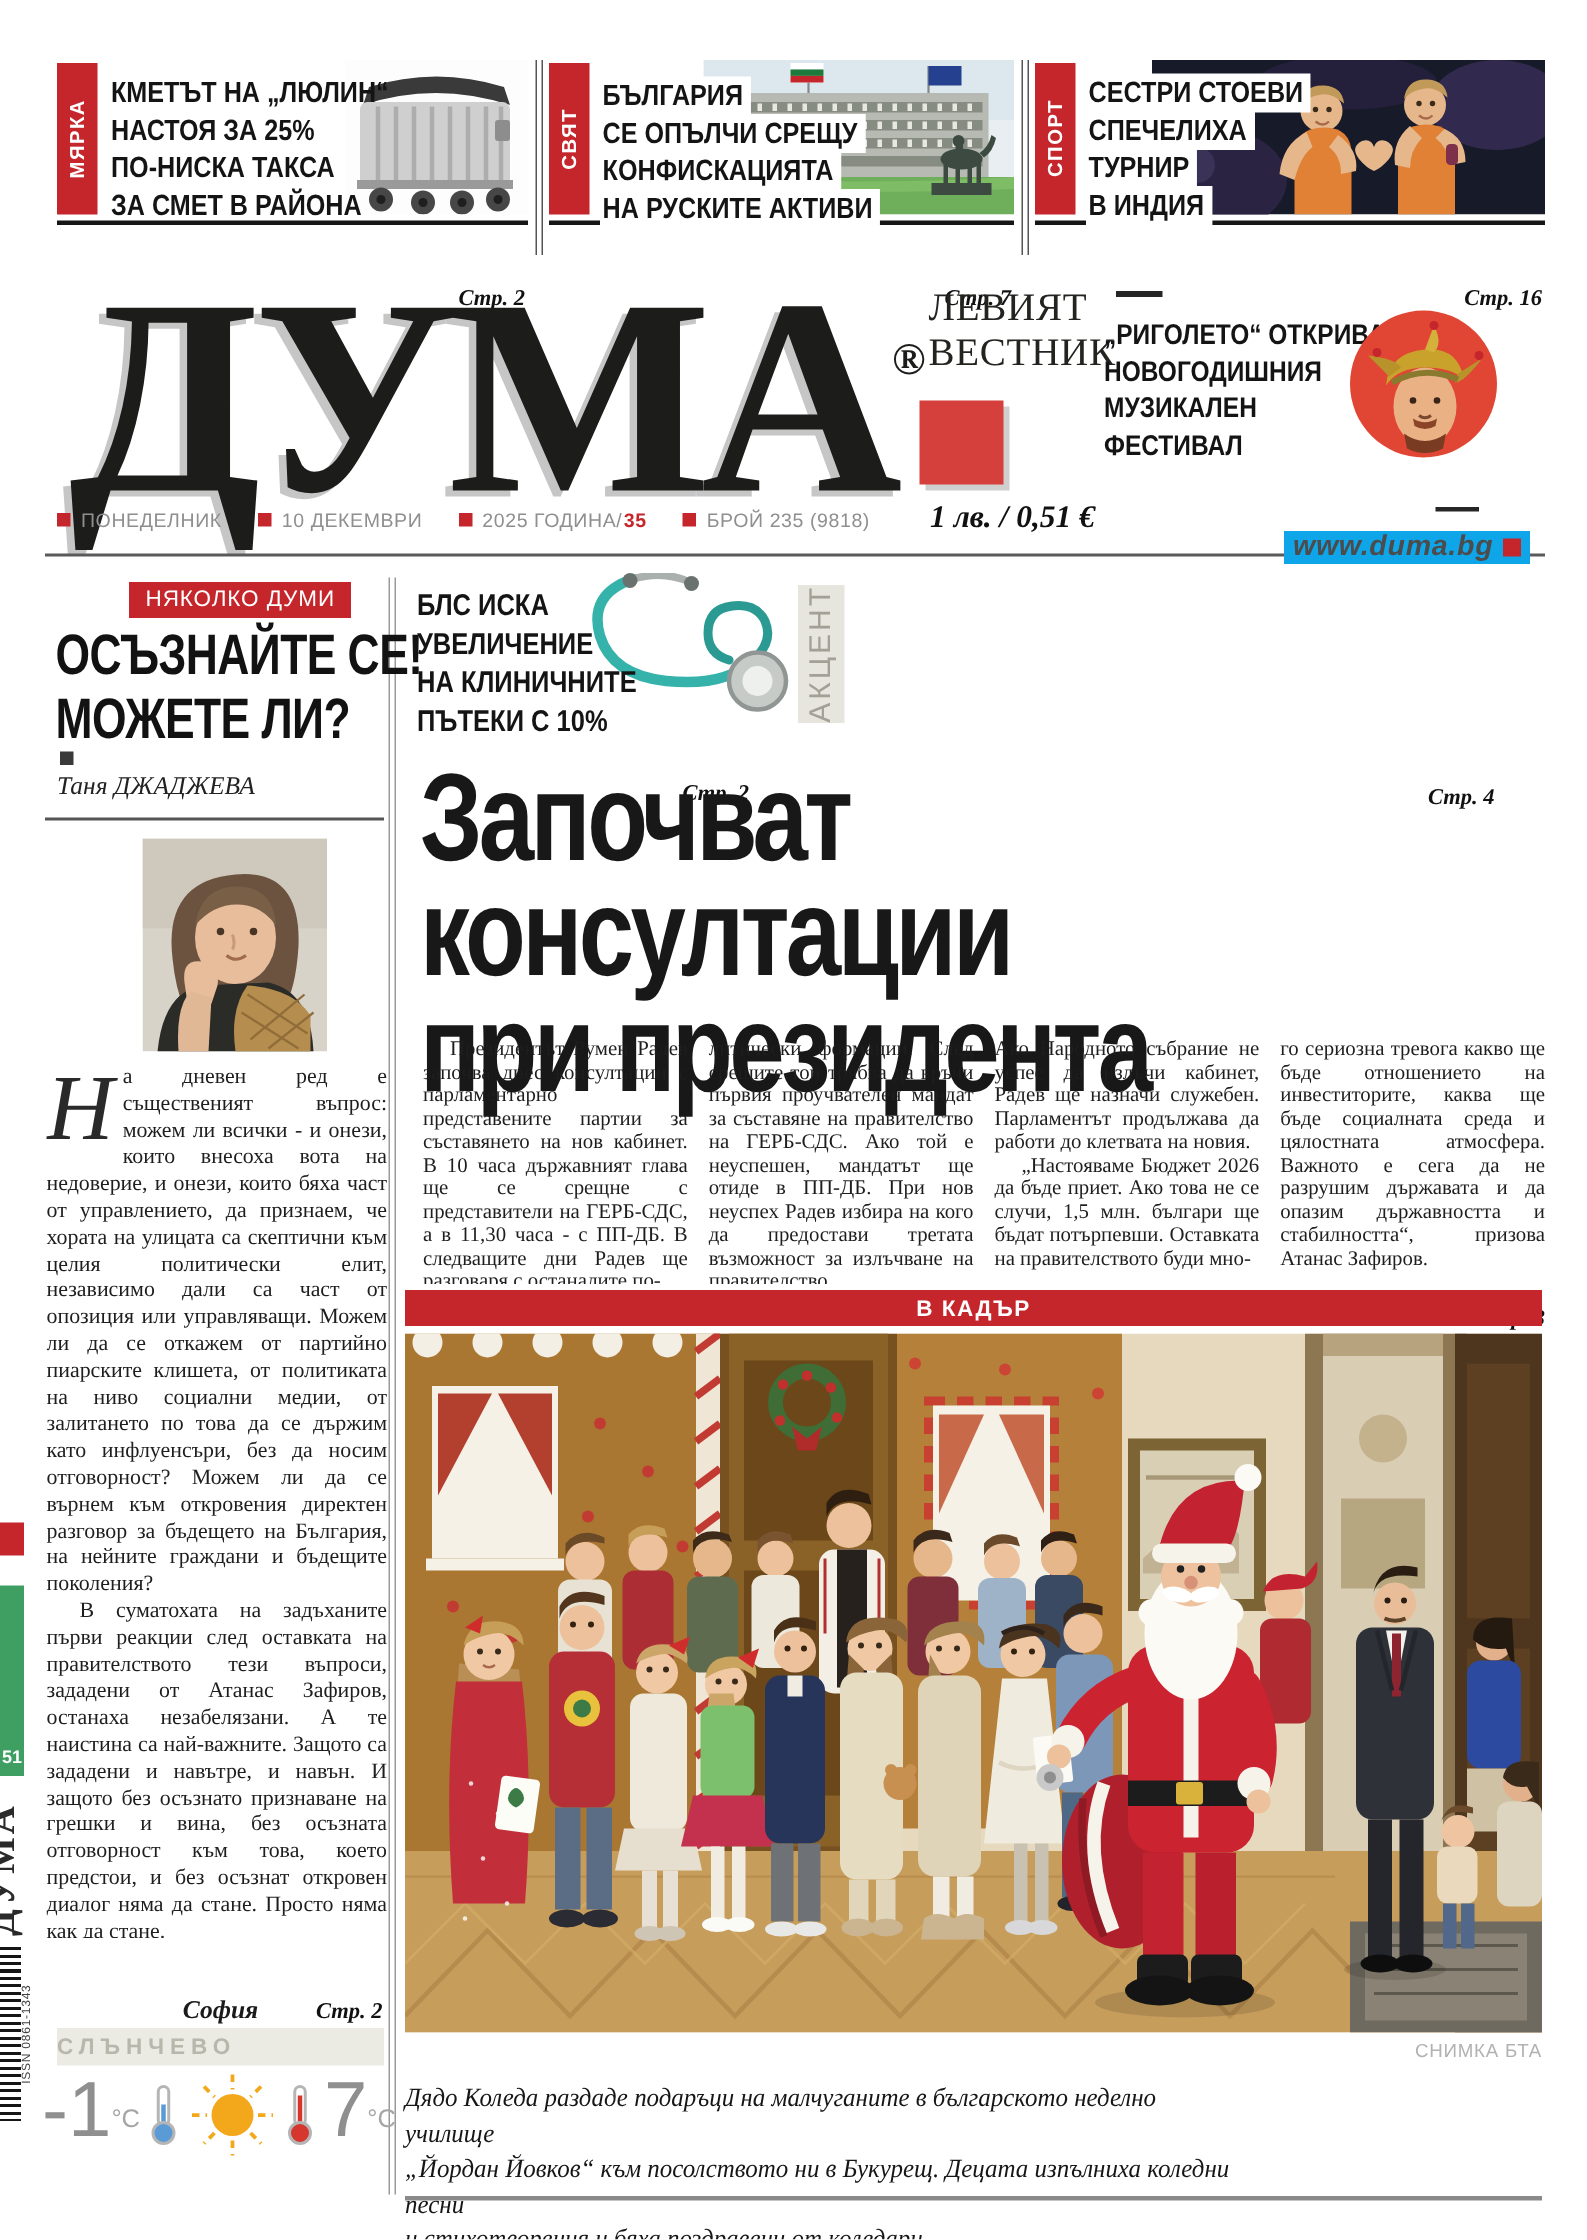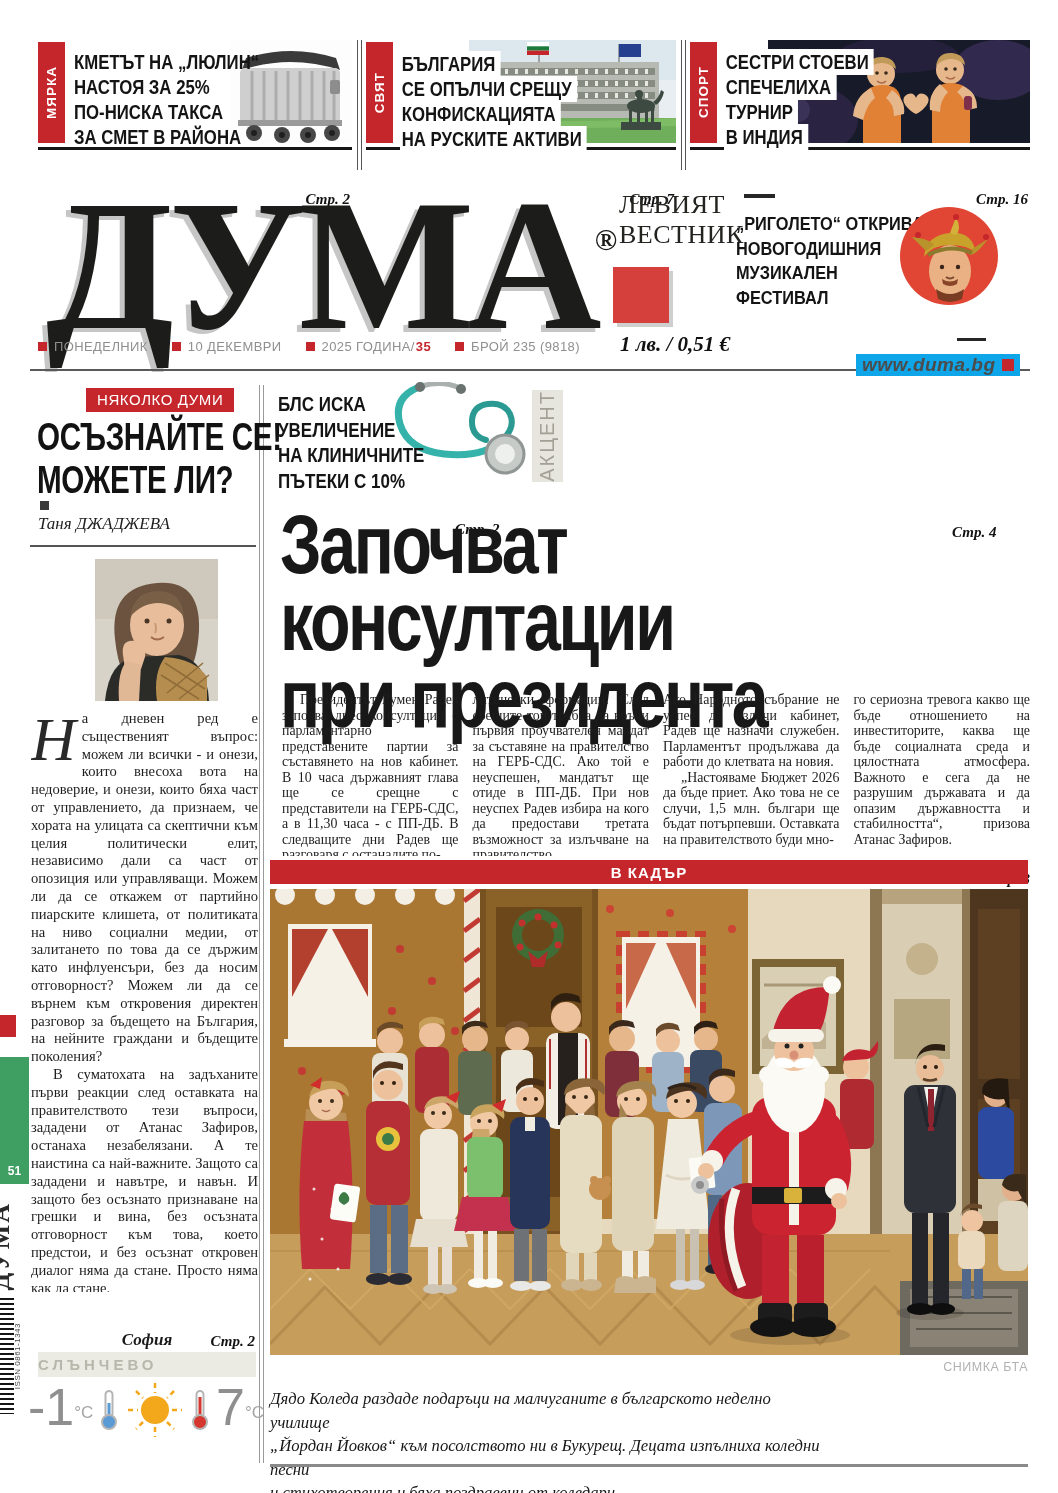--- a/index.html
+++ b/index.html
@@ -46,21 +46,21 @@
   .price{position:absolute;left:620px;top:332px;font:italic bold 21px "Liberation Serif",serif;color:#111;}
   .mast-hline{position:absolute;left:30px;top:369px;width:1000px;height:2px;background:#5a5a5a;}
   .www{position:absolute;left:856px;top:354px;background:#0ea5e9;padding:0 6px;z-index:2;
        font:italic bold 19px "Liberation Sans",sans-serif;color:#4c4c4c;letter-spacing:.5px;
        display:flex;align-items:center;gap:6px;}
   .www .d-sq{width:12px;height:12px;}
   
   .vdiv{position:absolute;left:259px;top:385px;height:1078px;width:3px;
         border-left:1px solid #9a9a9a;border-right:1px solid #9a9a9a;}
   .edge-red{position:absolute;left:0;top:1015px;width:16px;height:22px;background:#c5262c;}
-  .edge-green{position:absolute;left:0;top:1057px;width:16px;height:127px;background:#3f9f63;padding-left:13px;}
+  .edge-green{position:absolute;left:0;top:1057px;width:16px;height:127px;background:#3f9f63;}
   .edge-green span{position:absolute;bottom:6px;left:0;width:100%;text-align:center;
         color:#fff;font-weight:bold;font-size:12px;}
   .edge-duma{position:absolute;left:-14px;top:1198px;width:30px;height:96px;display:flex;align-items:center;justify-content:center;}
   .edge-duma span{writing-mode:vertical-rl;transform:rotate(180deg);
         font-family:"Liberation Serif",serif;font-weight:bold;font-size:26px;color:#2a2a2a;letter-spacing:2px;}
   .edge-barcode{position:absolute;left:0;top:1298px;width:14px;height:116px;
         background:repeating-linear-gradient(to bottom,#151515 0 2px,#fff 2px 5px);}
   .edge-issn{position:absolute;left:13px;top:1298px;height:116px;display:flex;align-items:center;}
   .edge-issn span{writing-mode:vertical-rl;transform:rotate(180deg);font-size:8px;color:#444;letter-spacing:.5px;}
   

